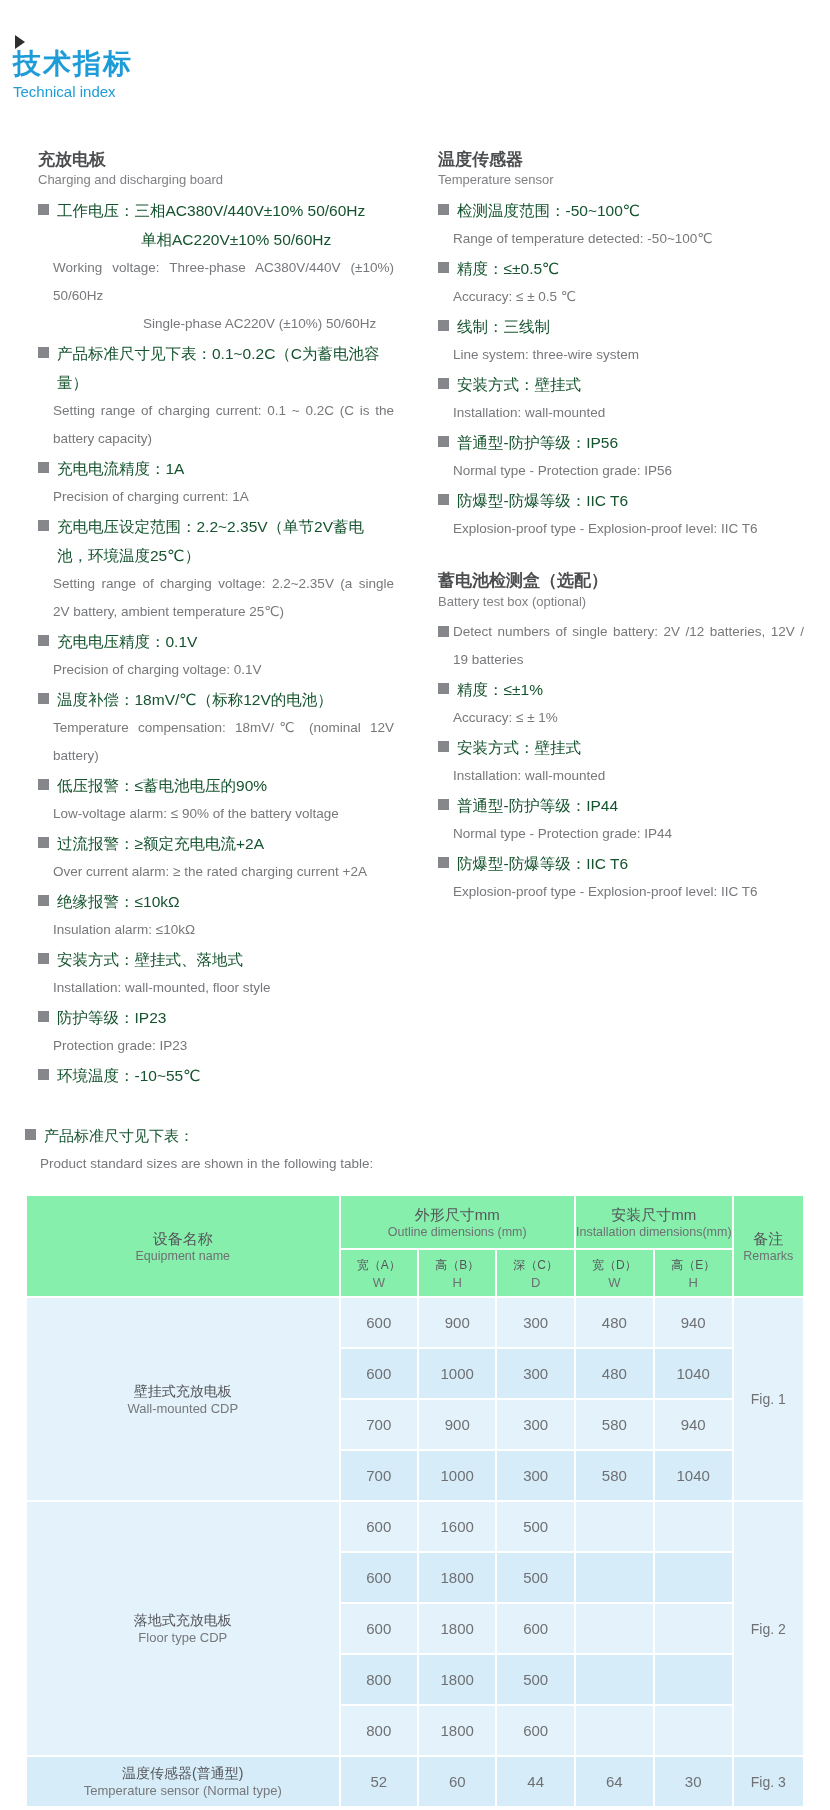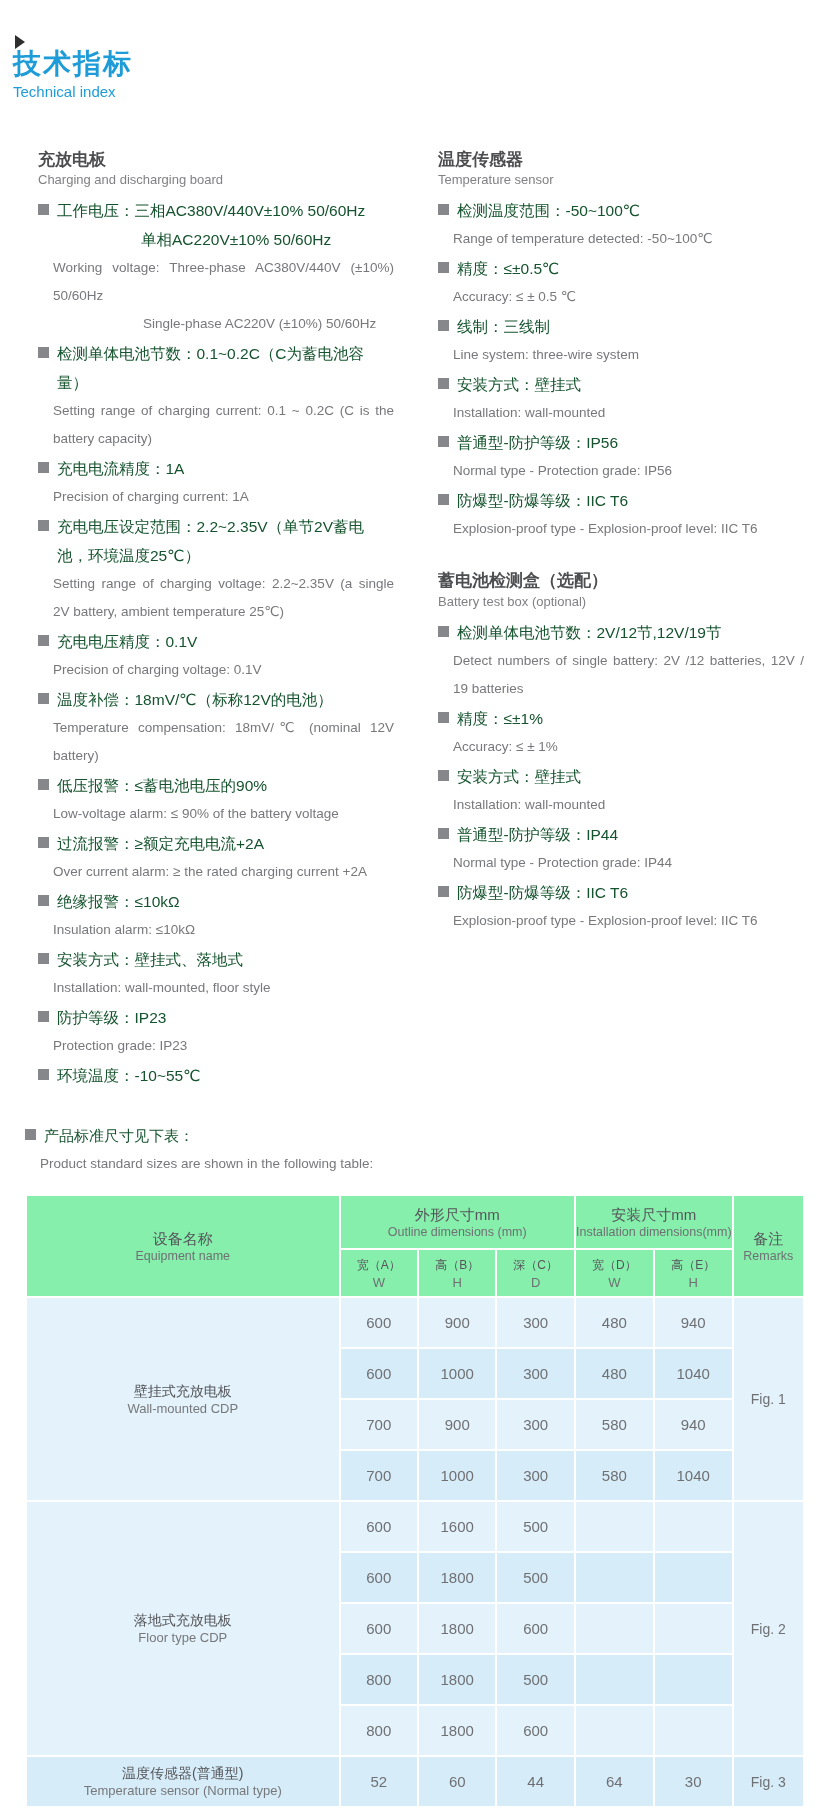--- a/index.html
+++ b/index.html
@@ -73,21 +73,21 @@
       <div class="spec-list" id="left-items">
           <div class="spec-item">
             <span class="bullet"></span>
             <div class="zh-line">工作电压：三相AC380V/440V±10%  50/60Hz</div>
             <div class="zh-line zh-cont">单相AC220V±10%  50/60Hz</div>
             <div class="en-line">Working voltage: Three-phase AC380V/440V (±10%) 50/60Hz</div>
             <div class="en-line en-cont">Single-phase AC220V (±10%) 50/60Hz</div>
           </div>
           <div class="spec-item">
             <span class="bullet"></span>
-            <div class="zh-line">检测单体电池节数：0.1~0.2C（C为蓄电池容量）</div>
+            <div class="zh-line">产品标准尺寸见下表：0.1~0.2C（C为蓄电池容量）</div>
             <div class="en-line">Setting range of charging current: 0.1 ~ 0.2C (C is the battery capacity)</div>
           </div>
           <div class="spec-item">
             <span class="bullet"></span>
             <div class="zh-line">充电电流精度：1A</div>
             <div class="en-line">Precision of charging current: 1A</div>
           </div>
           <div class="spec-item">
             <span class="bullet"></span>
             <div class="zh-line">充电电压设定范围：2.2~2.35V（单节2V蓄电池，环境温度25℃）</div>
@@ -170,21 +170,20 @@
               <div class="en-line">Explosion-proof type - Explosion-proof level: IIC T6</div>
             </div>
           </div>
       </div>
       <div class="sec-gap">
         <div class="sec-head-zh">蓄电池检测盒（选配）</div>
         <div class="sec-head-en">Battery test box (optional)</div>
         <div class="spec-list" id="right-items-1">
             <div class="spec-item">
               <span class="bullet"></span>
-              <div class="zh-line">检测单体电池节数：2V/12节,12V/19节</div>
               <div class="en-line">Detect numbers of single battery: 2V /12 batteries, 12V / 19 batteries</div>
             </div>
             <div class="spec-item">
               <span class="bullet"></span>
               <div class="zh-line">精度：≤±1%</div>
               <div class="en-line">Accuracy: ≤ ± 1%</div>
             </div>
             <div class="spec-item">
               <span class="bullet"></span>
               <div class="zh-line">安装方式：壁挂式</div>

